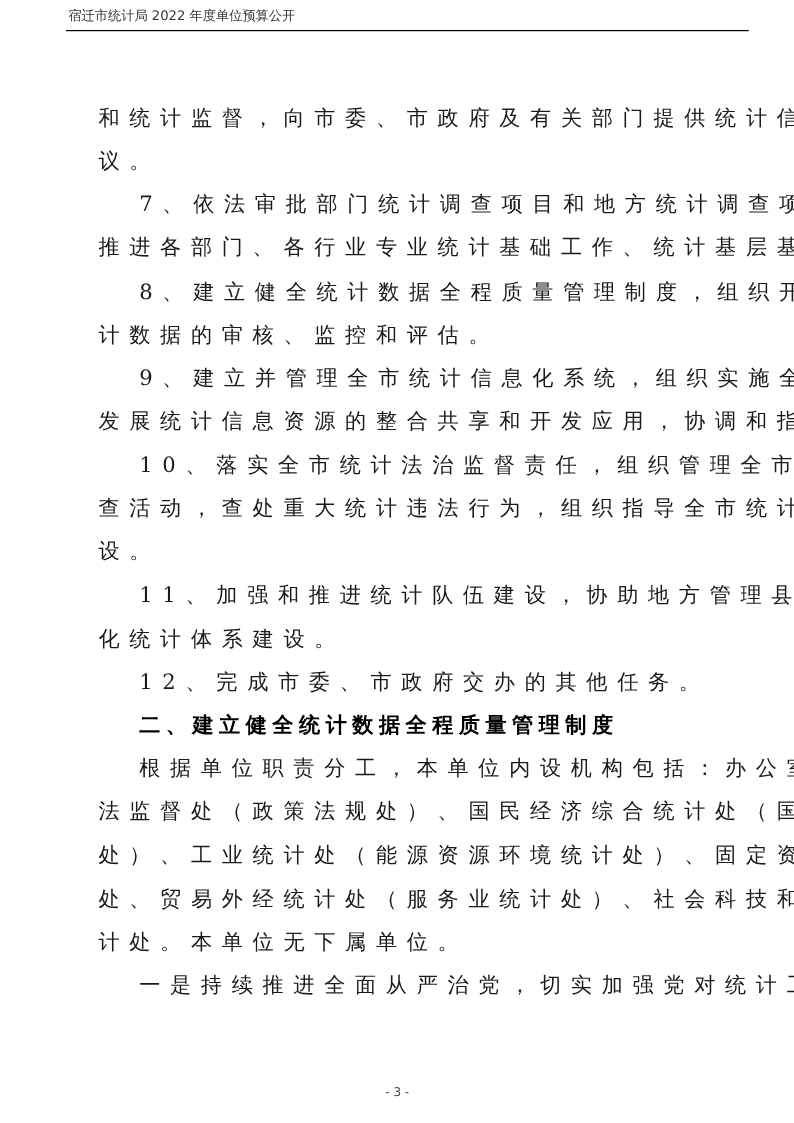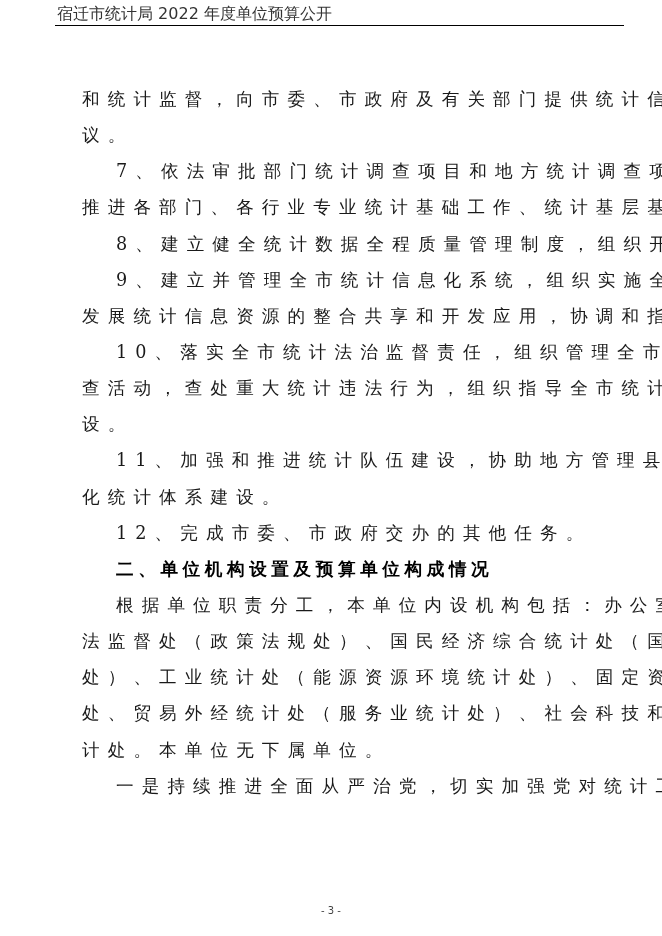--- a/index.html
+++ b/index.html
@@ -16,21 +16,21 @@
       font-family: "DejaVu Serif", "Liberation Serif", serif;
     }
     .page-header {
       position: absolute;
       left: 55px;
       top: 6px;
       width: 569px;
       height: 19px;
       border-bottom: 1.3px solid #000000;
       font-family: "DejaVu Sans", "Liberation Sans", sans-serif;
-      font-size: 16px;
+      font-size: 11px;
       line-height: 15px;
       color: #333333;
     }
     .page-header span {
       display: inline-block;
       padding-left: 2px;
     }
     .body-text {
       position: absolute;
       left: 82px;
@@ -71,29 +71,30 @@
 <div class="page-header">
   <span>宿迁市统计局 2022 年度单位预算公开</span>
 </div>
 
 <div class="body-text">
   <div class="line">和统计监督，向市委、市政府及有关部门提供统计信息和咨询建</div>
   <div class="line">议。</div>
   <div class="line indent">7、依法审批部门统计调查项目和地方统计调查项目，指导和</div>
   <div class="line">推进各部门、各行业专业统计基础工作、统计基层基础建设。</div>
   <div class="line indent">8、建立健全统计数据全程质量管理制度，组织开展对重要统</div>
+  <div class="line">计数据的审核、监控和评估。</div>
   <div class="line indent">9、建立并管理全市统计信息化系统，组织实施全市经济社会</div>
   <div class="line">发展统计信息资源的整合共享和开发应用，协调和指导全市现代</div>
   <div class="line indent">10、落实全市统计法治监督责任，组织管理全市统计执法检</div>
   <div class="line">查活动，查处重大统计违法行为，组织指导全市统计信用体系建</div>
   <div class="line">设。</div>
   <div class="line indent">11、加强和推进统计队伍建设，协助地方管理县（区）统计</div>
   <div class="line">化统计体系建设。</div>
   <div class="line indent">12、完成市委、市政府交办的其他任务。</div>
-  <div class="line indent heading">二、单位机构设置及预算单位构成情况</div>
+  <div class="line indent heading">二、建立健全统计数据全程质量管理制度</div>
   <div class="line indent">根据单位职责分工，本单位内设机构包括：办公室、统计执</div>
   <div class="line">法监督处（政策法规处）、国民经济综合统计处（国民经济核算</div>
   <div class="line">处）、工业统计处（能源资源环境统计处）、固定资产投资统计</div>
   <div class="line">处、贸易外经统计处（服务业统计处）、社会科技和人口就业统</div>
   <div class="line">计处。本单位无下属单位。</div>
   <div class="line indent">一是持续推进全面从严治党，切实加强党对统计工作的领</div>
 </div>
 
 <div class="page-number">- 3 -</div>
 

